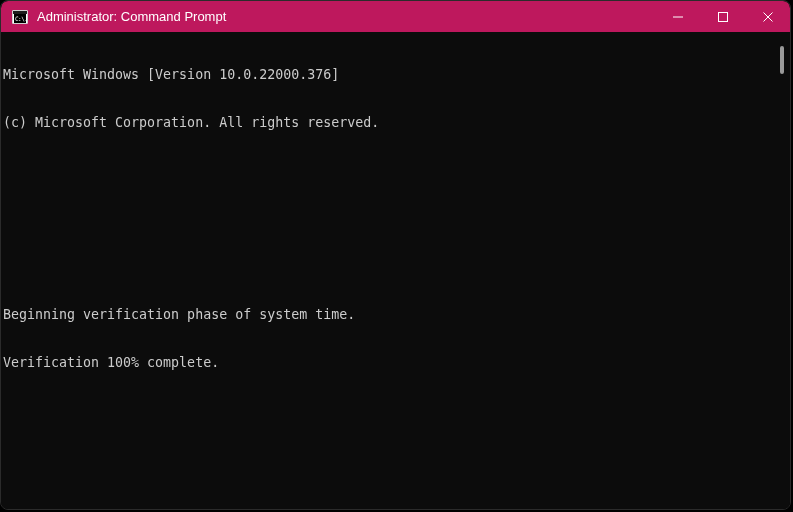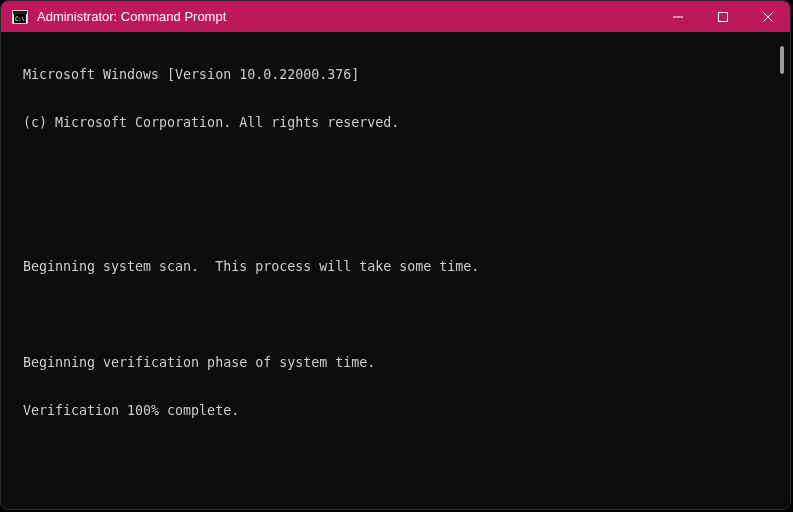--- a/index.html
+++ b/index.html
@@ -101,21 +101,20 @@
   }
   .wbtn svg { display: block; }
   #btn-close { border-top-right-radius: 7px; }
 
   
   #console {
     position: relative;
     height: 477px;
     background: #0c0c0c;
     overflow: hidden;
-    margin-left: 20px;
   }
 
   #console-text {
     position: absolute;
     left: 2px;
     top: 3px;
     font-family: "DejaVu Sans Mono", monospace;
     font-size: 13.3px;
     line-height: 16px;
     color: #cccccc;
@@ -176,21 +175,20 @@
       </div>
     </div>
   </div>
 
   <div id="console">
     <div id="console-text">
       <div class="cline">Microsoft Windows [Version 10.0.22000.376]</div>
       <div class="cline">(c) Microsoft Corporation. All rights reserved.</div>
       <div class="cline"></div>
       <div class="cline"></div>
-      <div class="cline">Beginning system scan.  This process will take some time.</div>
       <div class="cline"></div>
       <div class="cline">Beginning verification phase of system time.</div>
       <div class="cline">Verification 100% complete.</div>
       <div class="cline"></div>
       
       
       
       
       
       

